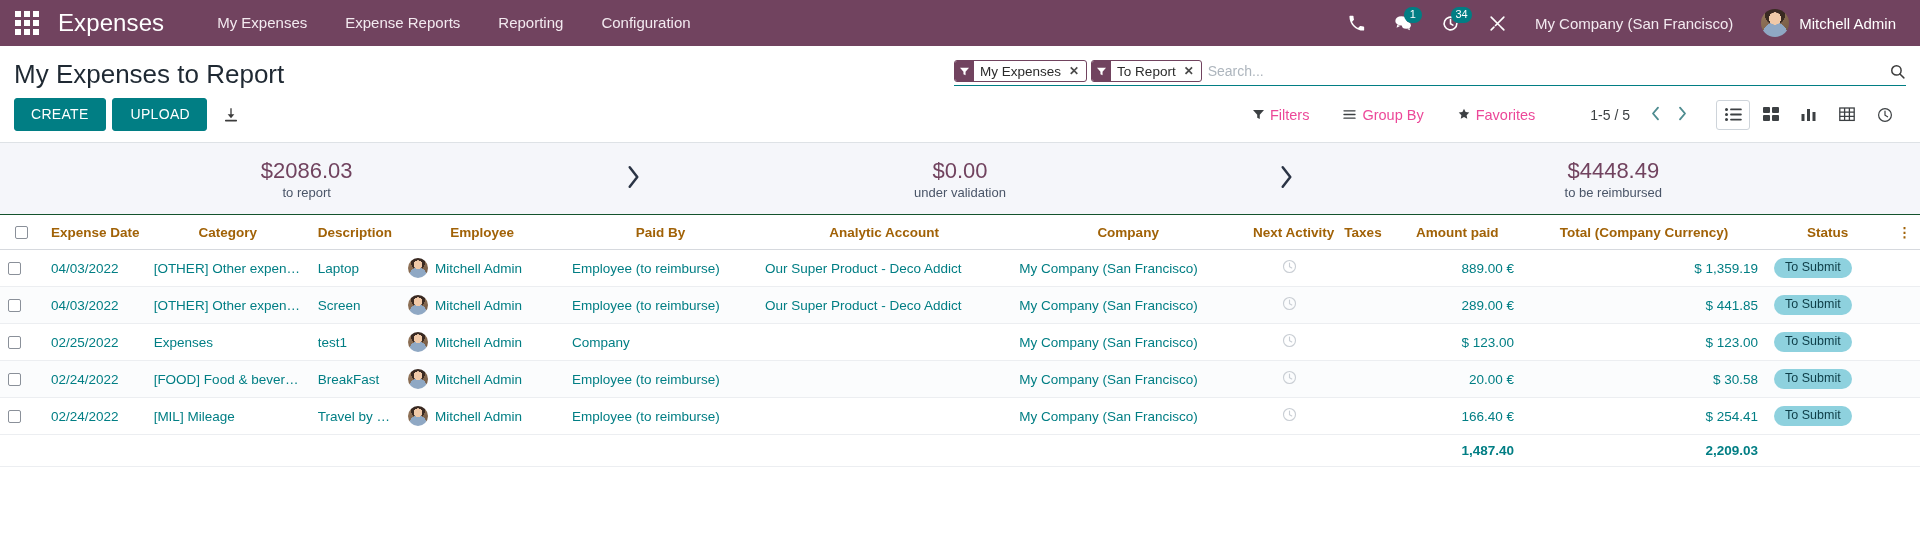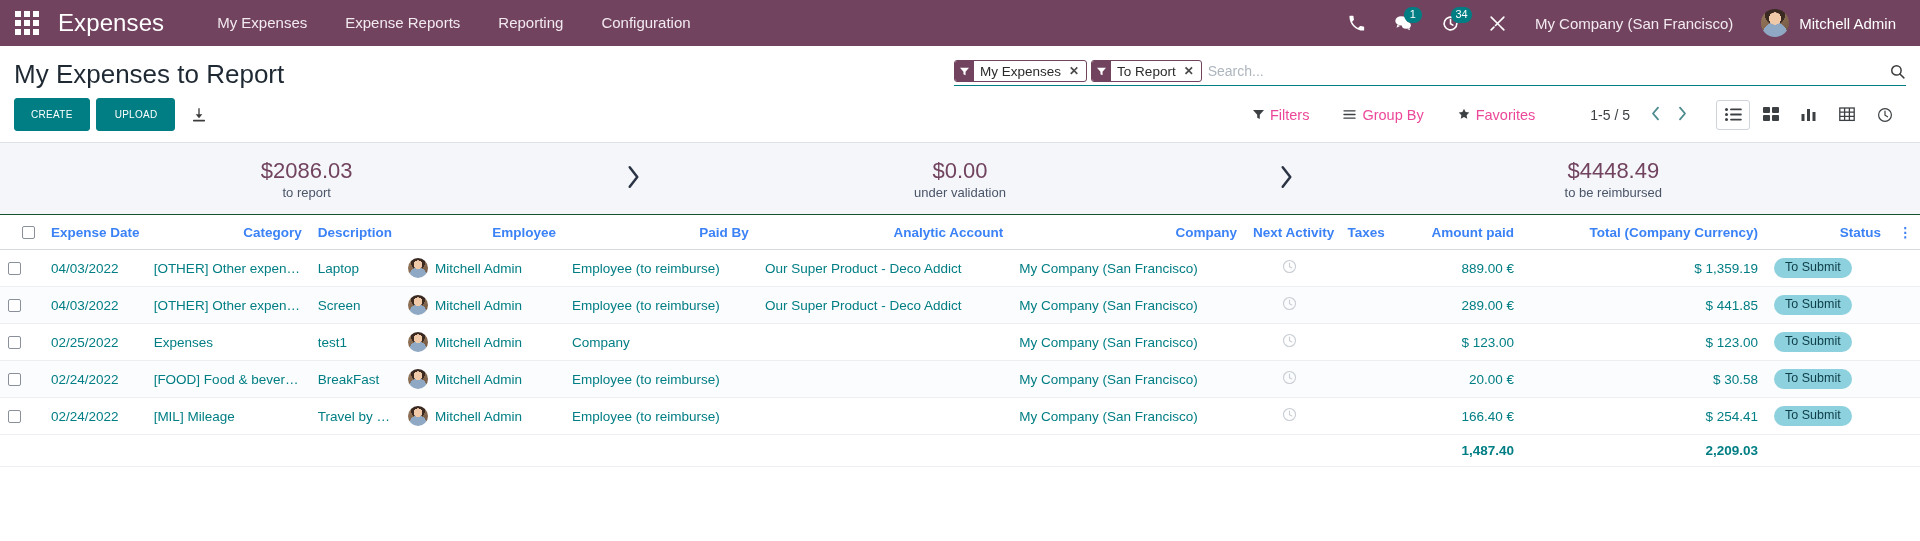--- a/index.html
+++ b/index.html
@@ -184,21 +184,21 @@
     cursor: pointer;
   }
 
   .cp-row2 {
     display: flex;
     align-items: center;
     padding: 10px 0 11px 0;
     min-height: 48px;
   }
   .btn {
-    font-size: 10px;
+    font-size: 14px;
     font-weight: 400;
     letter-spacing: .3px;
     padding: 7px 16px;
     border: 1px solid #017e84;
     border-radius: 3px;
     background: #017e84;
     color: #ffffff;
     cursor: pointer;
     font-family: "Liberation Sans", sans-serif;
     line-height: 17px;
@@ -291,22 +291,22 @@
     line-height: 26px;
     flex: none;
   }
 
   
   .table-wrap { width: 100%; overflow: hidden; }
   table.list { width: 100%; border-collapse: collapse; table-layout: fixed; }
   table.list th {
     font-size: 13.5px;
     font-weight: bold;
-    color: #3b82f6;
-    text-align: right;
+    color: #a16207;
+    text-align: center;
     padding: 9px 8px;
     border-bottom: 1px solid #d6d9de;
     white-space: nowrap;
     background: #ffffff;
     cursor: pointer;
   }
   table.list td {
     font-size: 13.5px;
     color: #017e84;
     padding: 8px 8px;

